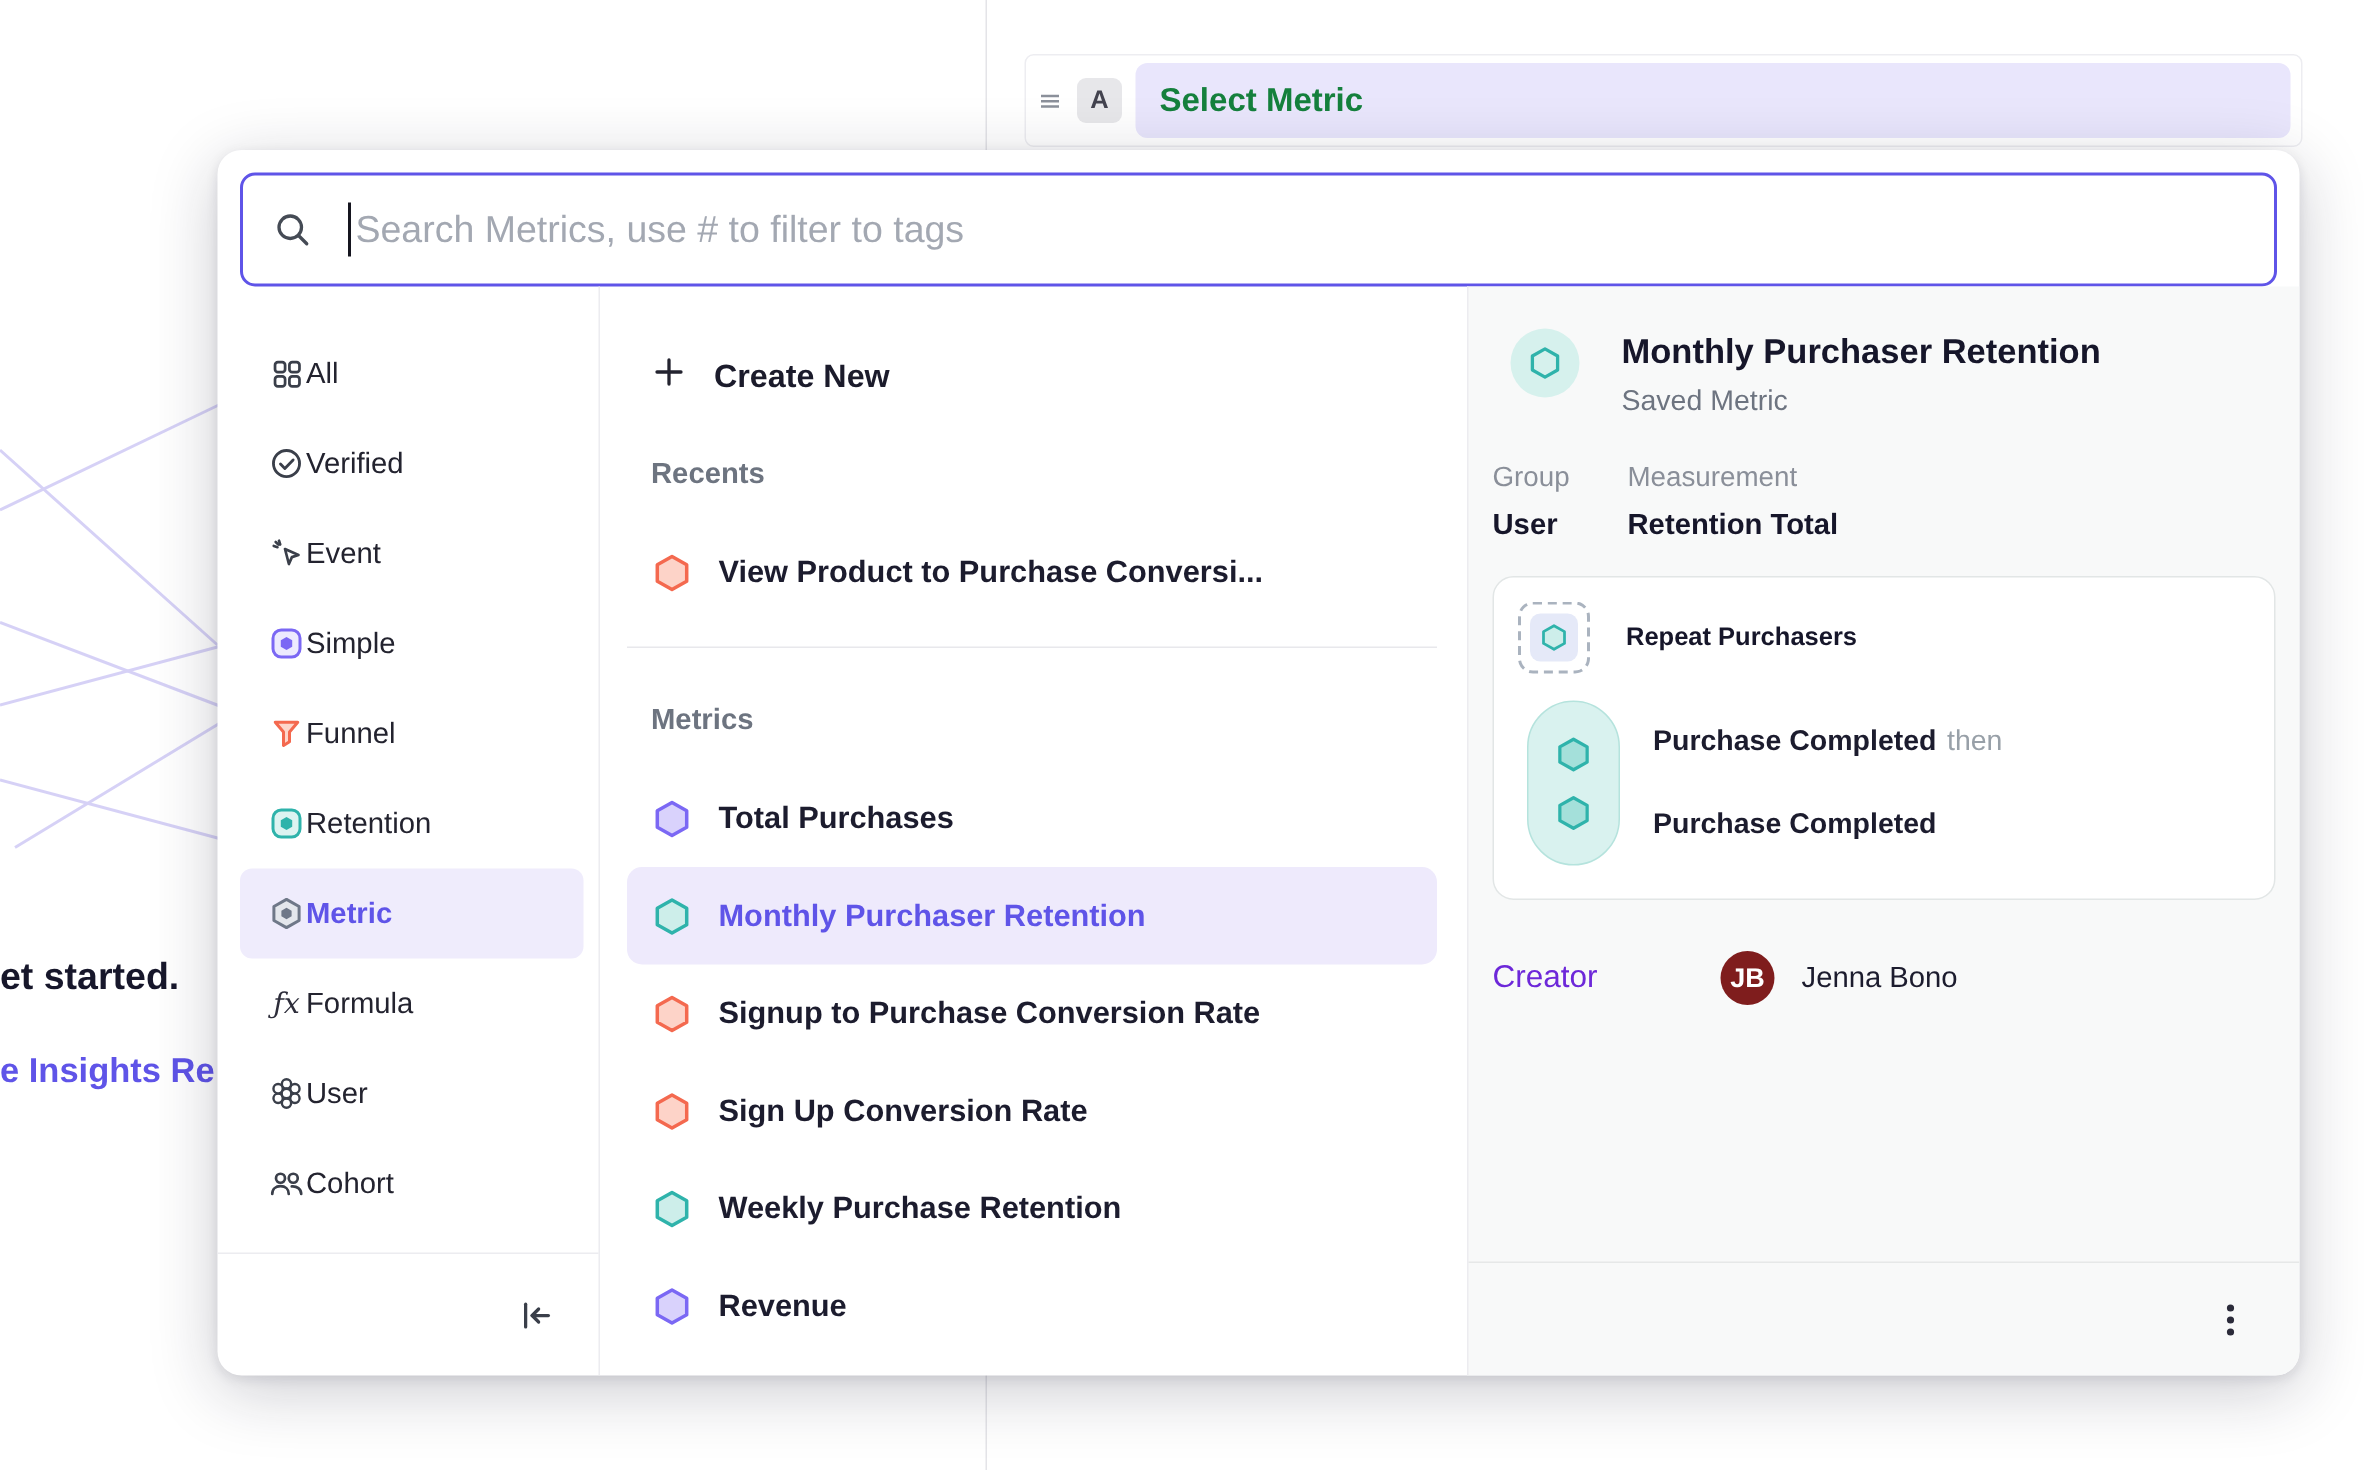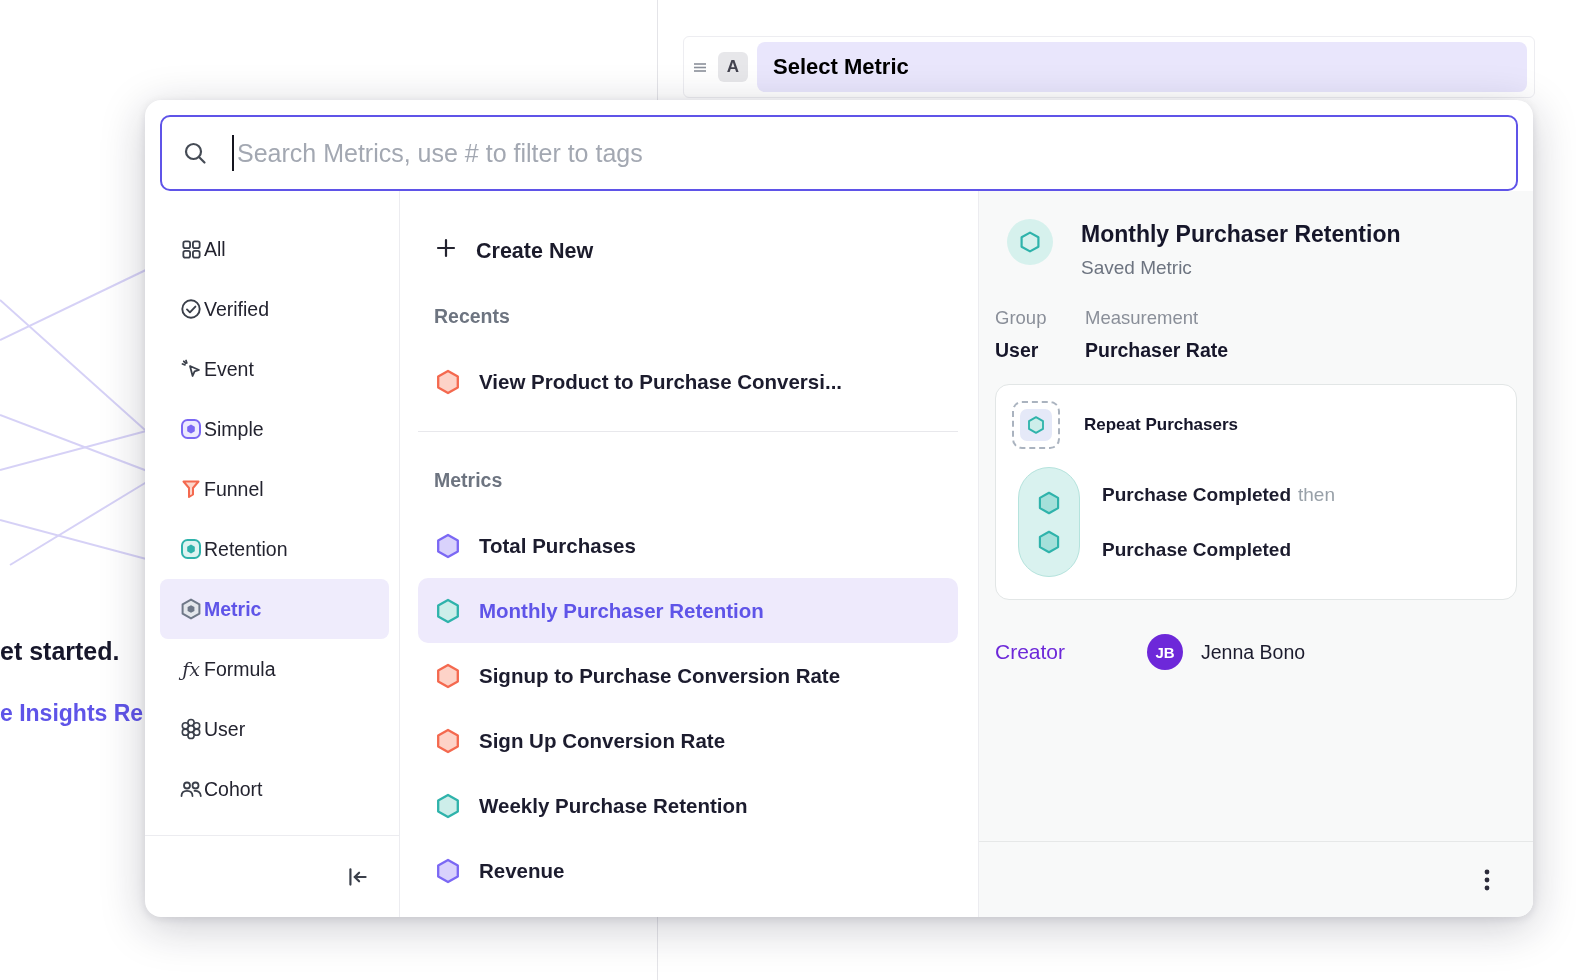--- a/index.html
+++ b/index.html
@@ -14,21 +14,21 @@
   .bg-link { position:absolute; left:0; top:700px; font-size:23px; font-weight:700; color:#5f54e8; cursor:pointer; }
 
   
   .metric-bar { position:absolute; left:683px; top:36px; width:852px; height:62px;
     display:flex; align-items:center; gap:9px; padding:0 7px; background:#fff;
     border:1px solid #ededf1; border-radius:6px; }
   .drag-handle { display:flex; flex:none; }
   .letter-badge { flex:none; width:30px; height:30px; border-radius:6px; background:#e7e7ea;
     color:#43434f; font-weight:700; font-size:17px; display:flex; align-items:center; justify-content:center; cursor:pointer; }
   .select-field { flex:1; height:50px; background:#e9e6fc; border-radius:8px; display:flex;
-    align-items:center; padding-left:16px; color:#000000; font-size:22px; font-weight:700; cursor:pointer; }
+    align-items:center; padding-left:16px; color:#15803d; font-size:22px; font-weight:700; cursor:pointer; }
 
   
   .modal { position:absolute; left:145px; top:100px; width:1388px; height:817px; background:#fff;
     border-radius:16px; box-shadow:0 10px 45px rgba(22,22,45,.22), 0 2px 8px rgba(22,22,45,.10); overflow:hidden; }
   .search-area { padding:15px 15px 0 15px; }
   .search-wrap { height:76px; border:2px solid #5f54e8; border-radius:10px; display:flex;
     align-items:center; padding:0 20px; background:#fff; }
   .search-icon { flex:none; margin-right:24px; display:flex; }
   .caret { flex:none; width:2px; height:36px; background:#15151f; margin-right:3px; }
   .search-input { flex:1; border:none; outline:none; font-family:"Liberation Sans", sans-serif;
@@ -83,22 +83,22 @@
     display:flex; align-items:center; justify-content:center; }
   .card-title { font-size:17px; font-weight:700; color:#16162a; }
   .card-flow { display:flex; gap:22px; margin:18px 0 0 6px; }
   .flow-pill { flex:none; width:62px; height:110px; border-radius:32px; background:#d9f2ef;
     border:1.5px solid #b5e3dd; display:flex; flex-direction:column; align-items:center; justify-content:center; gap:13px; }
   .flow-steps { display:flex; flex-direction:column; justify-content:space-around; font-size:19px; }
   .step-bold { font-weight:700; color:#1c1c2e; }
   .step-then { color:#98a0a8; font-weight:400; margin-left:7px; }
   .creator-row { display:flex; align-items:center; margin-top:34px; }
   .creator-label { width:152px; font-size:21px; color:#6d28d9; }
-  .avatar { flex:none; width:36px; height:36px; border-radius:50%; background:#6d28d9; color:#fff;
-    font-size:15px; font-weight:700; display:flex; align-items:center; justify-content:center; }
+  .avatar { flex:none; width:36px; height:36px; border-radius:50%; background:#7f1d1d; color:#fff;
+    font-size:18px; font-weight:700; display:flex; align-items:center; justify-content:center; }
   .creator-name { margin-left:18px; font-size:19.5px; color:#1c1c2e; font-weight:500; }
   .preview-footer { position:absolute; left:0; right:0; bottom:0; height:76px; border-top:1px solid #e6e8e8;
     display:flex; align-items:center; justify-content:flex-end; padding-right:34px; }
   .kebab { display:flex; cursor:pointer; }
 </style>
 </head>
 <body>
 
 <div class="page">
 
@@ -347,21 +347,21 @@
           </div>
         </div>
 
         <div class="p-meta">
           <div class="meta-col c1">
             <div class="meta-label">Group</div>
             <div class="meta-value">User</div>
           </div>
           <div class="meta-col">
             <div class="meta-label">Measurement</div>
-            <div class="meta-value">Purchaser Rate</div>
+            <div class="meta-value">Retention Total</div>
           </div>
         </div>
 
         <div class="p-card">
           <div class="card-head">
             <span class="dashed-box">
               <span class="dashed-inner">
                 <svg width="20" height="20" viewBox="0 0 24 24">
                     <path d="M12 2.6 L20.4 7.3 L20.4 16.7 L12 21.4 L3.6 16.7 L3.6 7.3 Z" fill="#cdeeea" stroke="#2fb3ab" stroke-width="2.2" stroke-linejoin="round"></path>
                   </svg>

